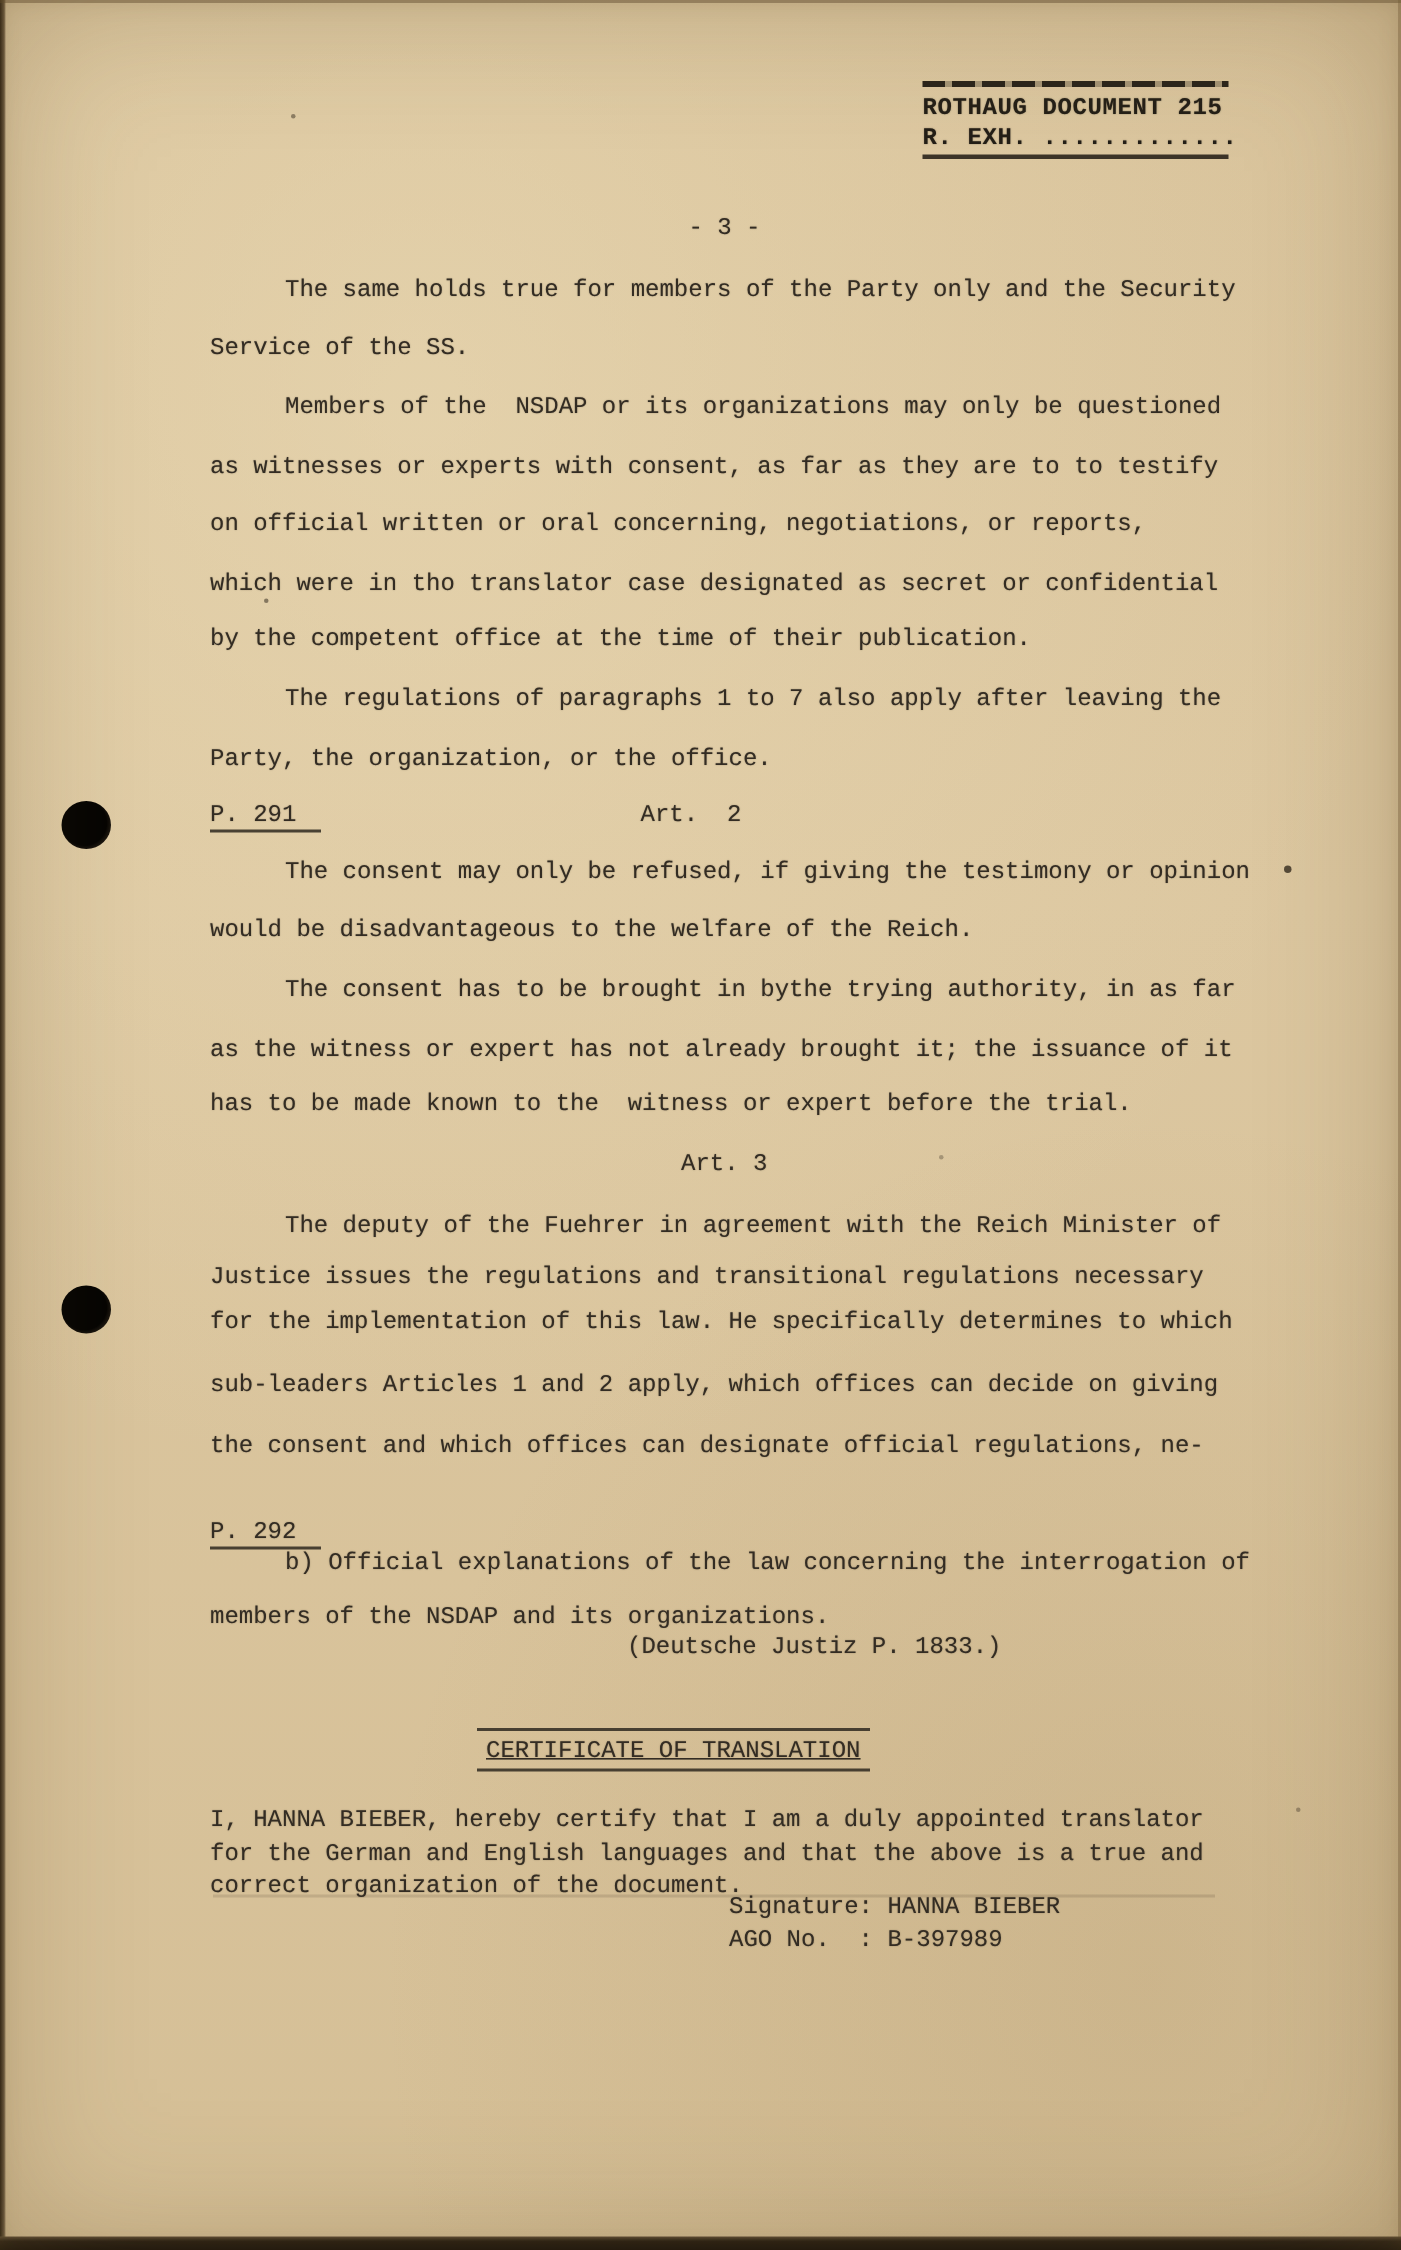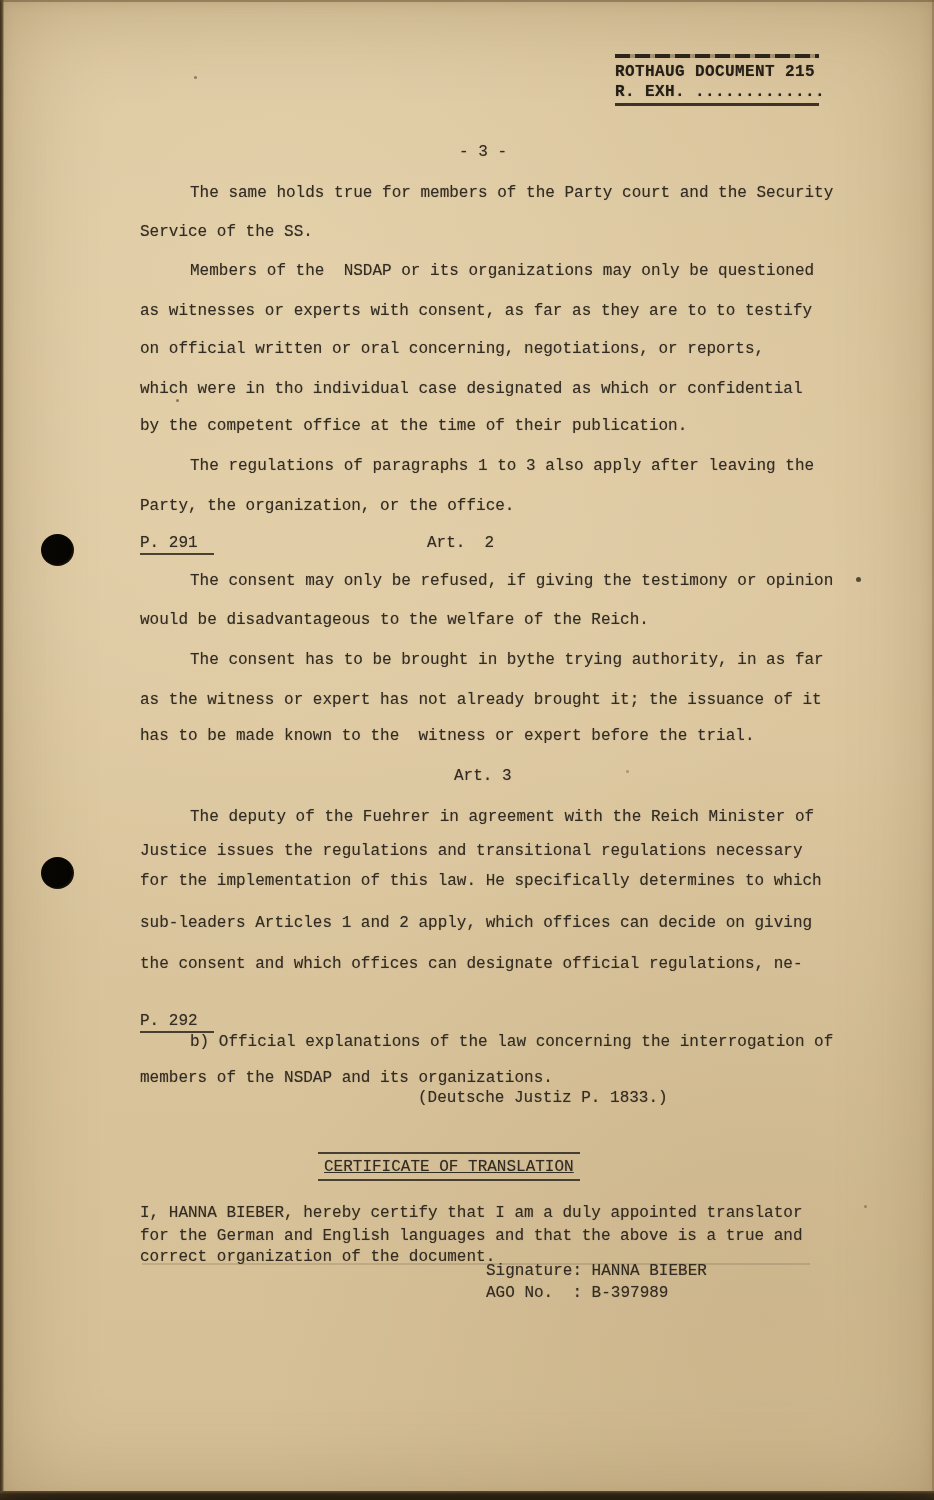--- a/index.html
+++ b/index.html
@@ -79,30 +79,30 @@
   <div class="hole hole2"></div>
 
   <div class="stamp">
     <div class="stamp-rule"></div>
     <div class="stamp-l">ROTHAUG DOCUMENT 215</div>
     <div class="stamp-l stamp-l2">R. EXH. .............</div>
   </div>
 
   <div class="pageno">- 3 -</div>
 
-  <div class="bl ind" style="top:183px">The same holds true for members of the Party court and the Security</div>
+  <div class="bl ind" style="top:183px">The same holds true for members of the Party only and the Security</div>
   <div class="bl" style="top:222px">Service of the SS.</div>
 
   <div class="bl ind" style="top:261px">Members of the  NSDAP or its organizations may only be questioned</div>
   <div class="bl" style="top:301px">as witnesses or experts with consent, as far as they are to to testify</div>
   <div class="bl" style="top:339px">on official written or oral concerning, negotiations, or reports,</div>
-  <div class="bl" style="top:379px">which were in tho individual case designated as which or confidential</div>
+  <div class="bl" style="top:379px">which were in tho translator case designated as secret or confidential</div>
   <div class="bl" style="top:416px">by the competent office at the time of their publication.</div>
 
-  <div class="bl ind" style="top:456px">The regulations of paragraphs 1 to 3 also apply after leaving the</div>
+  <div class="bl ind" style="top:456px">The regulations of paragraphs 1 to 7 also apply after leaving the</div>
   <div class="bl" style="top:496px">Party, the organization, or the office.</div>
 
   <div class="bl" style="top:533px"><span class="plabel">P. 291</span></div>
   <div class="bl art2" style="top:533px">Art.  2</div>
 
   <div class="bl ind" style="top:571px">The consent may only be refused, if giving the testimony or opinion</div>
   <div class="bl" style="top:610px">would be disadvantageous to the welfare of the Reich.</div>
 
   <div class="bl ind" style="top:650px">The consent has to be brought in bythe trying authority, in as far</div>
   <div class="bl" style="top:690px">as the witness or expert has not already brought it; the issuance of it</div>

